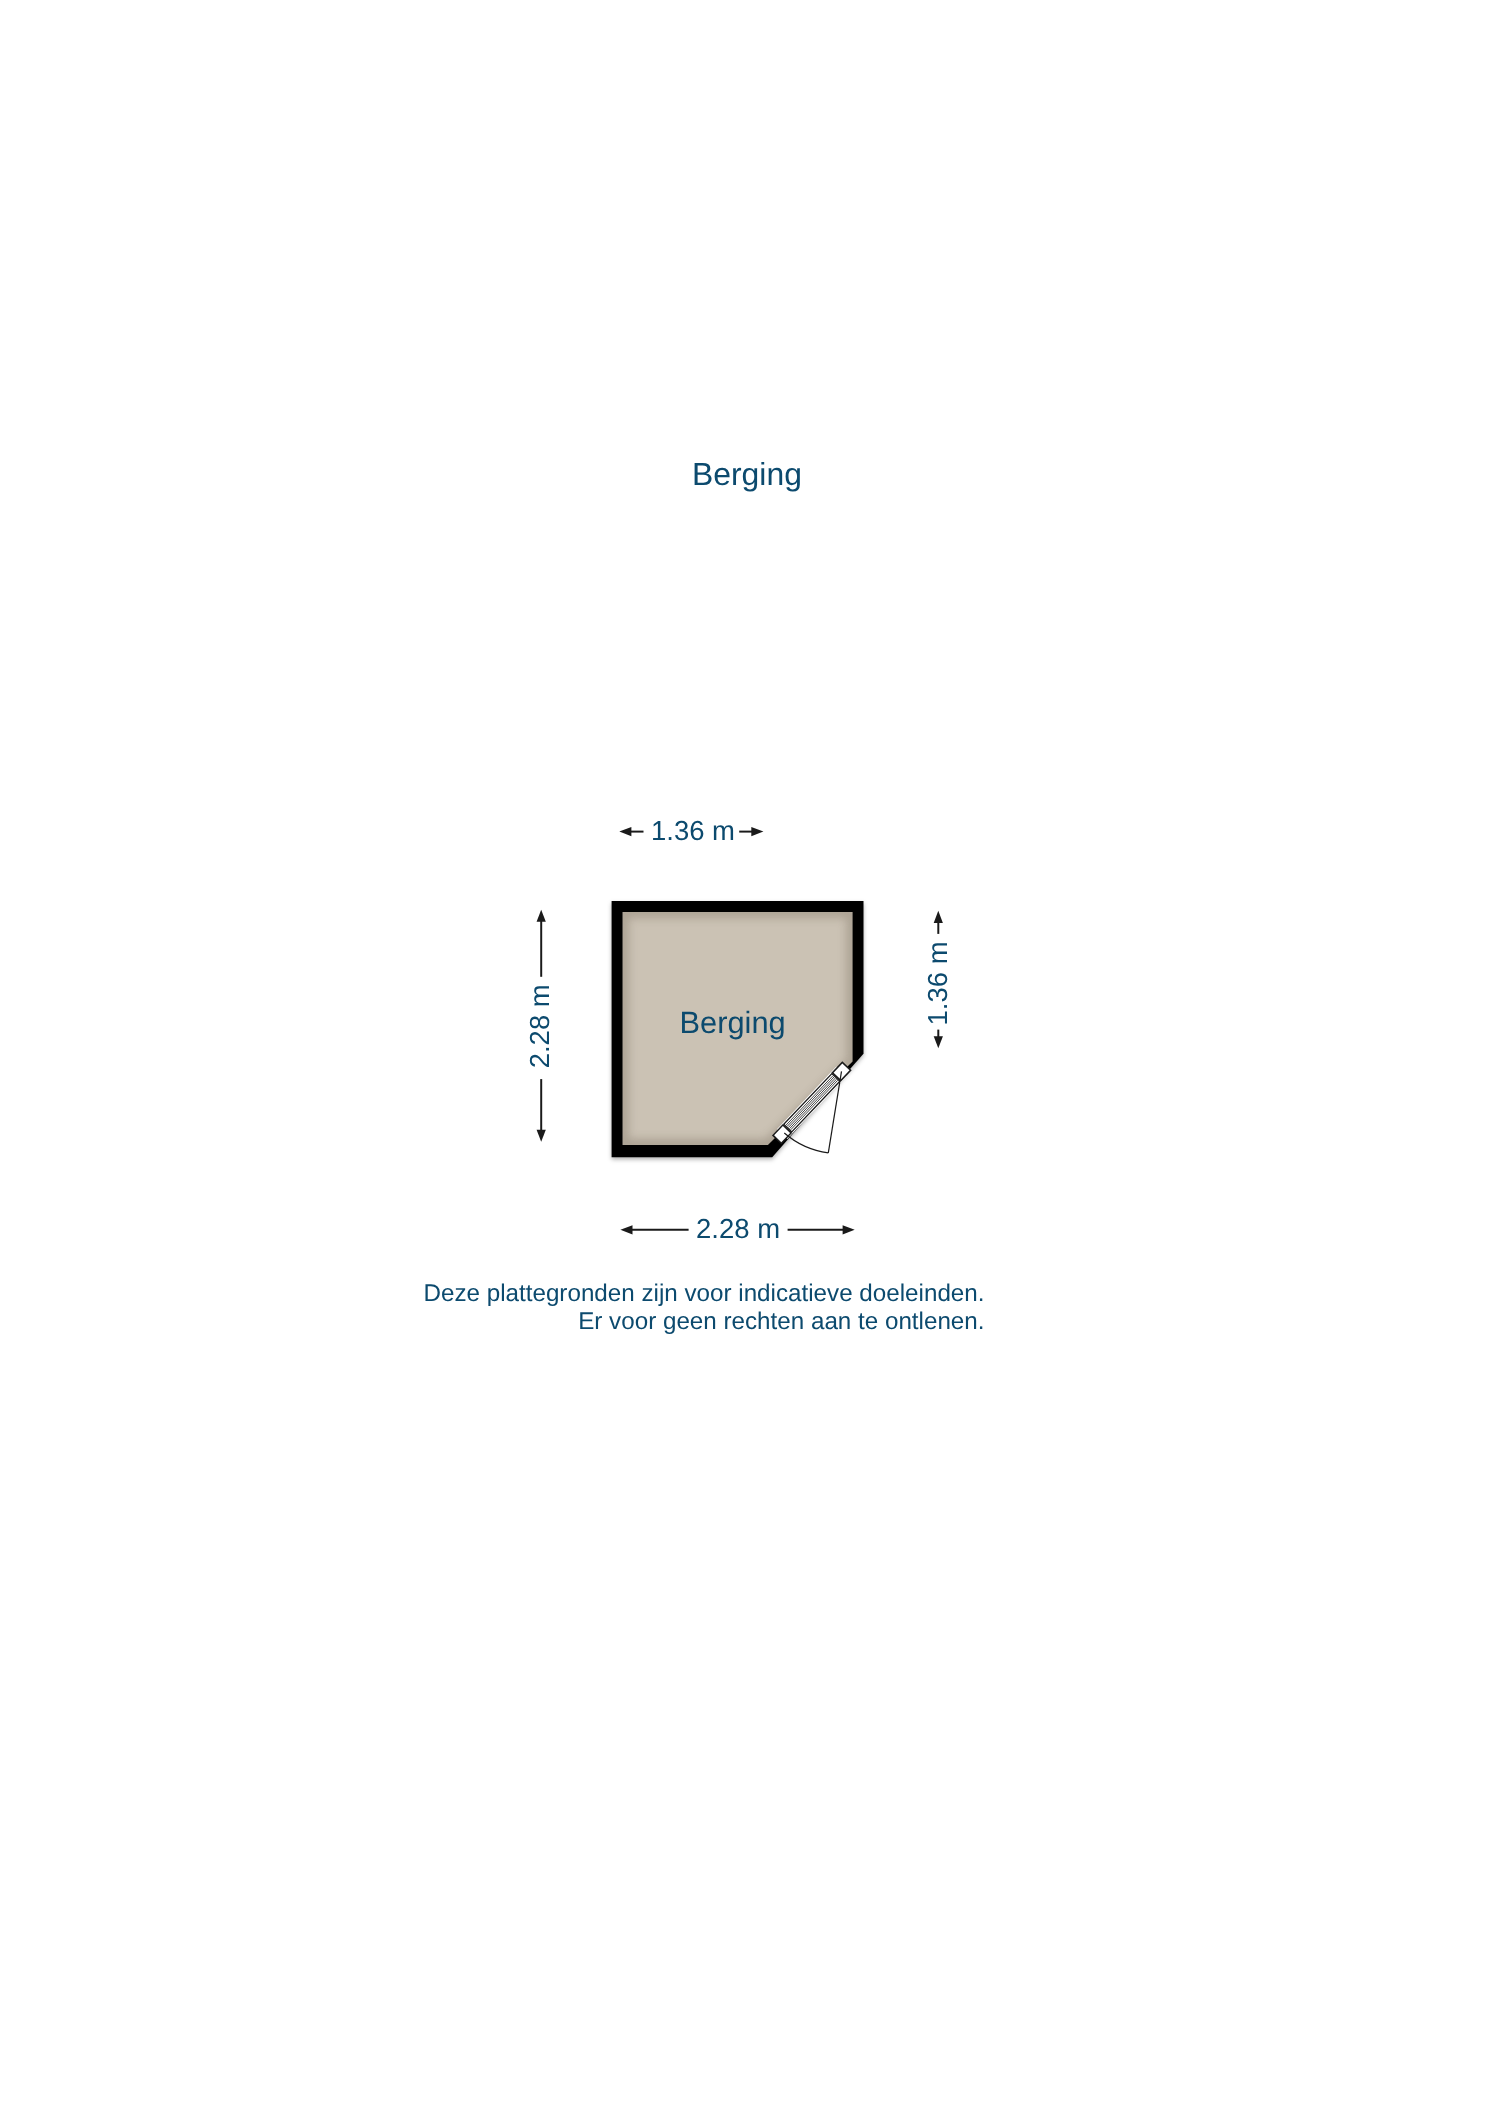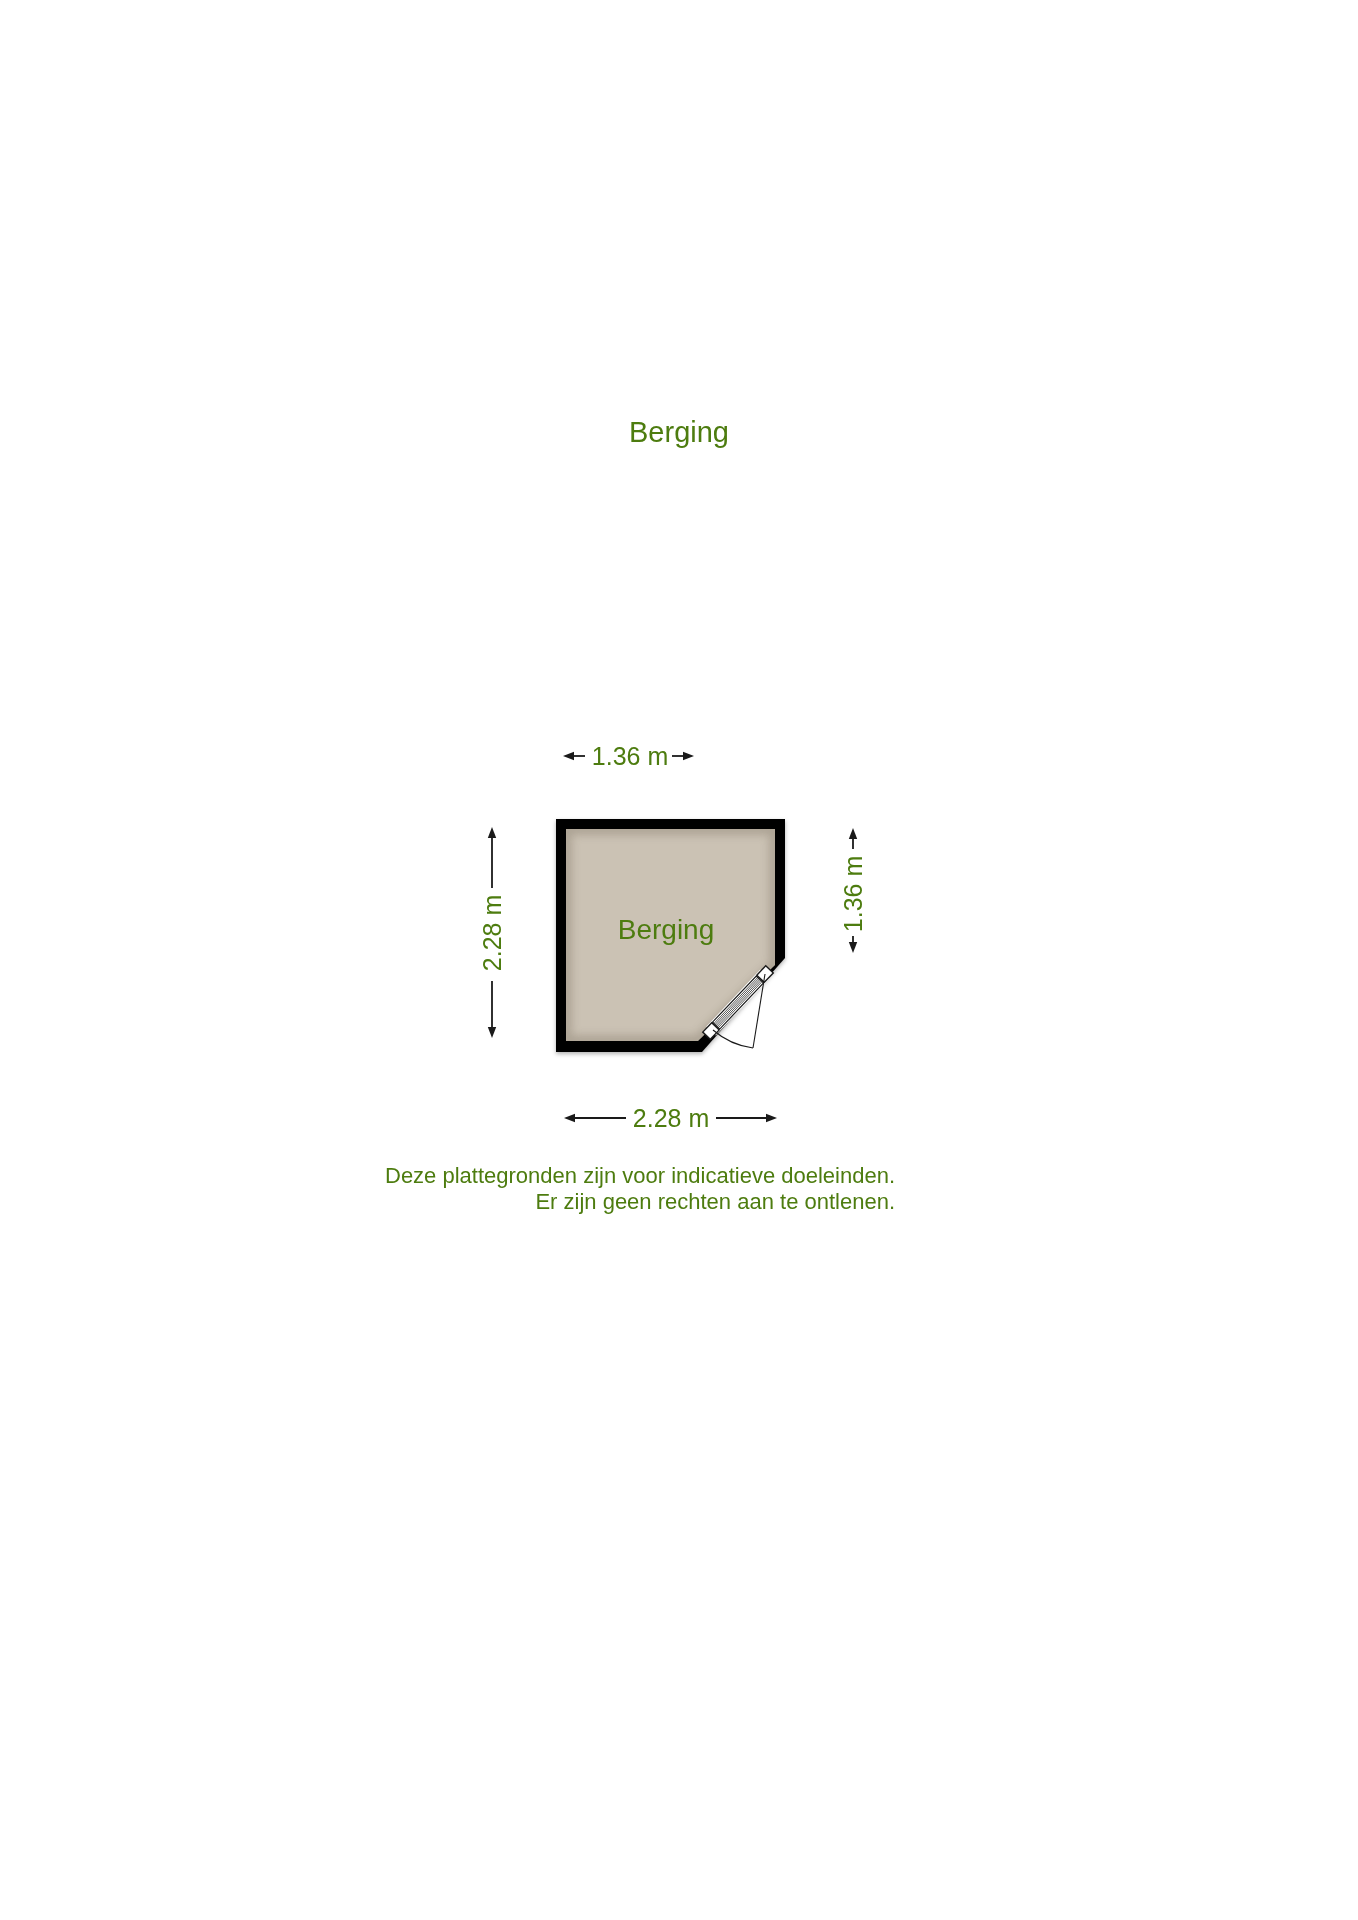--- a/index.html
+++ b/index.html
@@ -2,21 +2,21 @@
 <html><head>
 <meta charset="utf-8">
 <style>
   html, body { margin: 0; padding: 0; background: #ffffff; }
   .page {
     position: relative;
     width: 1358px;
     height: 1920px;
     background: #ffffff;
     font-family: "Liberation Sans", sans-serif;
-    color: #4d7c0f;
+    color: #0c4a6e;
     overflow: hidden;
   }
   .abs { position: absolute; white-space: nowrap; }
   .center { transform: translate(-50%, -50%); }
   .center-rot { transform: translate(-50%, -50%) rotate(-90deg); }
   .page-title { font-size: 29px; }
   .room-label { font-size: 28px; }
   .dim-label { font-size: 25px; }
   .disclaimer {
     font-size: 22px;
@@ -101,16 +101,16 @@
   <div class="abs center dim-label" style="left:630px; top:756px;">1.36 m</div>
 
   <div class="abs center dim-label" style="left:671px; top:1118px;">2.28 m</div>
 
   <div class="abs center-rot dim-label" style="left:492px; top:933px;">2.28 m</div>
 
   <div class="abs center-rot dim-label" style="left:853px; top:894px;">1.36 m</div>
 
   <div class="abs center disclaimer" style="left:640px; top:1189px;">
     <div>Deze plattegronden zijn voor indicatieve doeleinden.</div>
-    <div>Er zijn geen rechten aan te ontlenen.</div>
+    <div>Er voor geen rechten aan te ontlenen.</div>
   </div>
 
 </div>
 
 </body></html>

